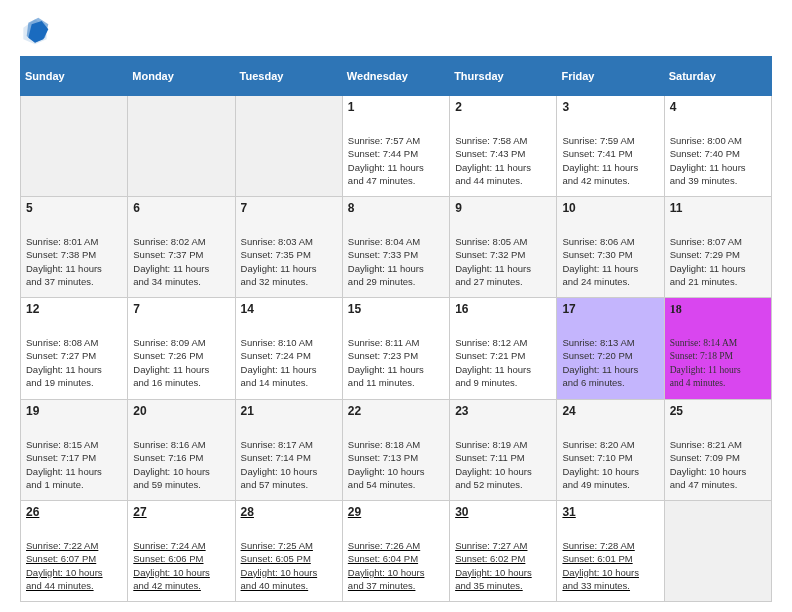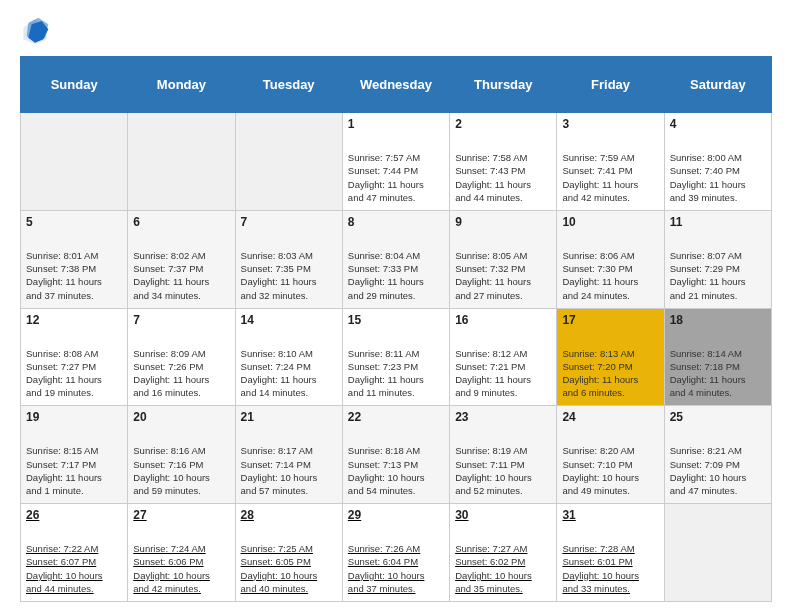--- a/index.html
+++ b/index.html
@@ -55,24 +55,24 @@
     .calendar {
       flex: 1;
       border: 1px solid #ccc;
       border-collapse: collapse;
       width: 100%;
       table-layout: fixed;
     }
     .calendar th {
       background: #2e75b6;
       color: #fff;
-      text-align: center;
-      font-size: 13px;
-      font-weight: bold;
-      padding: 20px 4px;
+      text-align: left;
+      font-size: 11px;
+      font-weight: bold;
+      padding: 13px 4px;
       border: 1px solid #2e75b6;
     }
     .calendar td {
       vertical-align: top;
       border: 1px solid #ccc;
       padding: 4px 5px;
       font-size: 10px;
       color: #333;
       height: 88px;
       background: #fff;
@@ -204,25 +204,25 @@
             <div class="day-info">Sunrise: 8:10 AM<br>Sunset: 7:24 PM<br>Daylight: 11 hours<br>and 14 minutes.</div>
           </td>
           <td style="background: rgb(255, 255, 255);">
             <span class="day-number">15</span>
             <div class="day-info">Sunrise: 8:11 AM<br>Sunset: 7:23 PM<br>Daylight: 11 hours<br>and 11 minutes.</div>
           </td>
           <td style="background: rgb(255, 255, 255);">
             <span class="day-number">16</span>
             <div class="day-info">Sunrise: 8:12 AM<br>Sunset: 7:21 PM<br>Daylight: 11 hours<br>and 9 minutes.</div>
           </td>
-          <td style="background: #eab308;">
+          <td style="background: #c4b5fd;">
             <span class="day-number">17</span>
             <div class="day-info">Sunrise: 8:13 AM<br>Sunset: 7:20 PM<br>Daylight: 11 hours<br>and 6 minutes.</div>
           </td>
-          <td style="background: #a3a3a3;">
+          <td style="background: #d946ef; font-family: Liberation Serif, serif;">
             <span class="day-number">18</span>
             <div class="day-info">Sunrise: 8:14 AM<br>Sunset: 7:18 PM<br>Daylight: 11 hours<br>and 4 minutes.</div>
           </td>
         </tr>
         <tr style="background: rgb(245, 245, 245);">
           <td style="background: rgb(245, 245, 245);">
             <span class="day-number">19</span>
             <div class="day-info">Sunrise: 8:15 AM<br>Sunset: 7:17 PM<br>Daylight: 11 hours<br>and 1 minute.</div>
           </td>
           <td style="background: rgb(245, 245, 245);">

